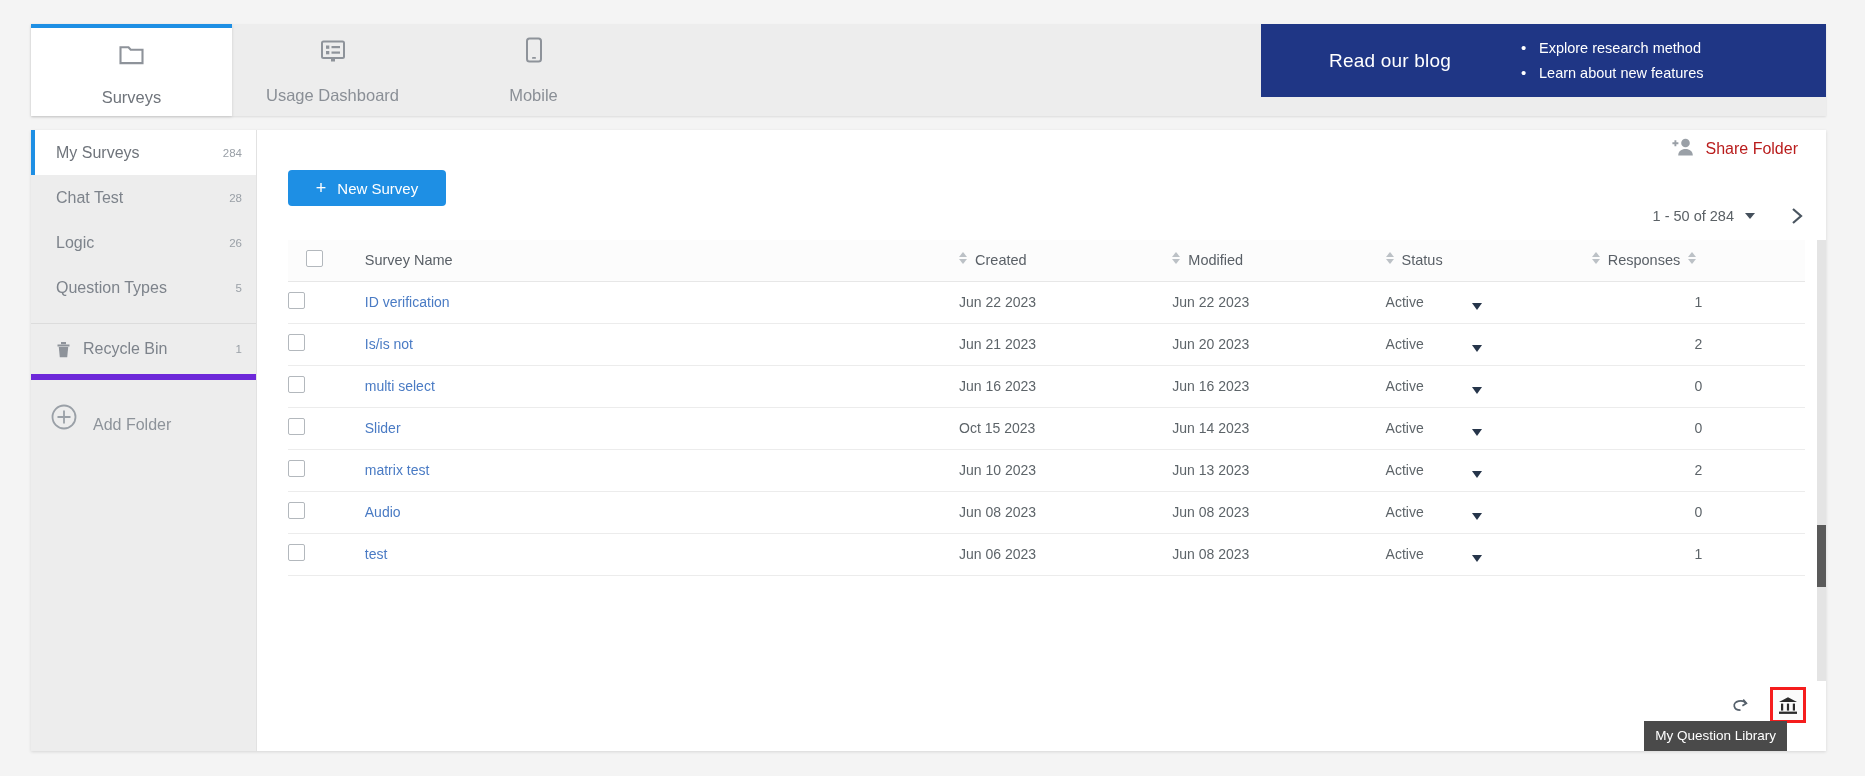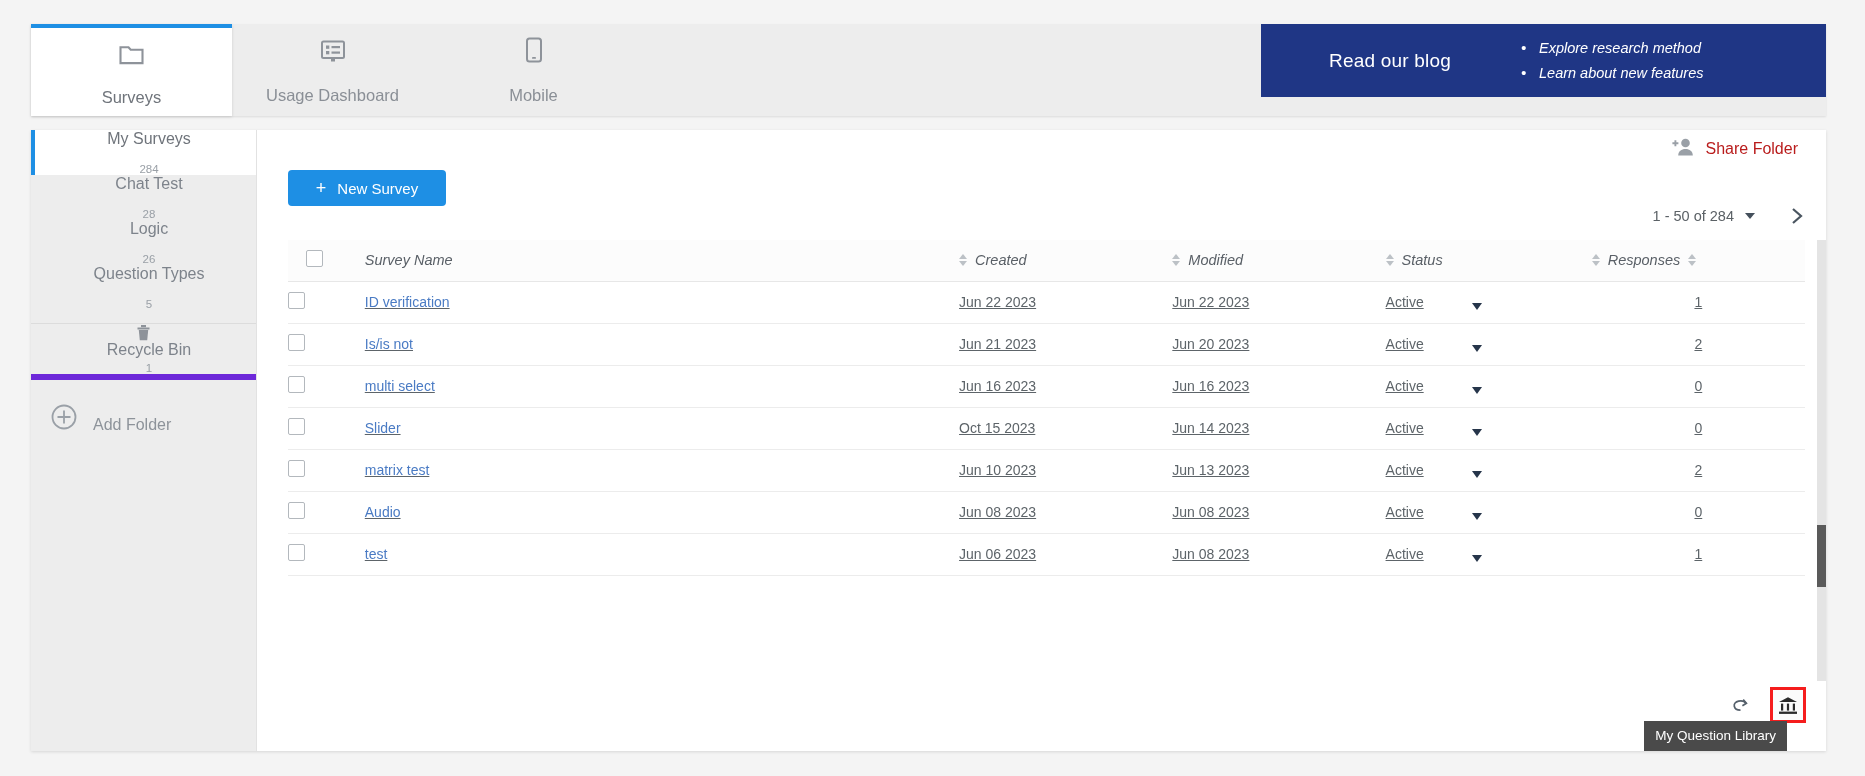--- a/index.html
+++ b/index.html
@@ -44,21 +44,21 @@
   .promo {
     margin-left: auto;
     width: 565px; height: 73px;
     background: #1f3685;
     display: flex; align-items: center;
     color: #ffffff;
   }
   .promo-title {
     font-size: 19px; width: 258px; text-align: center; letter-spacing: .2px;
   }
-  .promo-list { list-style: none; margin: 0; padding: 0; font-style: italic; }
+  .promo-list { list-style: none; margin: 0; padding: 0; }
   .promo-list li {
     font-size: 14.5px; line-height: 25px;
     position: relative; padding-left: 20px;
   }
   .promo-list li::before {
     content: "\2022"; position: absolute; left: 2px; top: -1px; font-size: 15px;
   }
 
   
   .panel {
@@ -72,21 +72,21 @@
   
   .sidebar {
     width: 226px; min-width: 226px; height: 100%;
     background: #ededed;
     border-right: 1px solid #e2e2e2;
   }
   .folder {
     height: 45px; display: flex; align-items: center;
     padding: 0 14px 0 21px;
     font-size: 16px; color: #7d838b;
-    cursor: pointer; border-left: 4px solid transparent; flex-direction: column;
+    cursor: pointer; border-left: 4px solid transparent;
   }
   .folder.active {
     background: #ffffff; border-left: 4px solid #1e8fe4; color: #6f747b;
   }
   .folder .fname { flex: 1; }
   .folder .fcount { font-size: 11.5px; color: #9aa0a7; }
   .sidebar-sep { height: 1px; background: #dcdcdc; margin: 13px 0 0 0; }
   .folder.recycle { height: 50px; }
   .folder.recycle .trash { margin-right: 12px; display: flex; }
   .addfolder {
@@ -141,32 +141,32 @@
     border-bottom: 1px solid #e7e7e7;
     background: #fcfcfc;
     vertical-align: middle;
   }
   th.c-check { width: 54px; padding-left: 18px !important; }
   th.c-name  { width: 418px; }
   th.c-created { width: 150px; }
   th.c-modified { width: 150px; }
   th.c-status { width: 145px; }
   th.c-resp { width: 150px; }
-  .th-inner { display: flex; align-items: center; gap: 8px; cursor: pointer; font-style: italic; }
+  .th-inner { display: flex; align-items: flex-start; gap: 8px; cursor: pointer; }
   .sorter { display: inline-flex; flex-direction: column; gap: 2px; }
   .sorter i {
     display: block; width: 0; height: 0;
     border-left: 4px solid transparent; border-right: 4px solid transparent;
   }
   .sorter i.up   { border-bottom: 5px solid #bcc1c6; }
   .sorter i.down { border-top: 5px solid #bcc1c6; }
 
   table.surveys tbody td {
     height: 42px; font-size: 14px; color: #5d6469;
-    border-bottom: 1px solid #ececec; padding: 0; vertical-align: middle; text-decoration: underline;
+    border-bottom: 1px solid #ececec; padding: 0; vertical-align: middle;
   }
   td.c-check { padding-left: 18px; }
   td.c-name a { color: #4a7bc4; font-size: 14px; text-decoration: none; cursor: pointer; }
   .status-cell { display: flex; align-items: flex-end; }
   .status-cell .st { width: 68px; color: #5d6469; }
   .status-caret {
     width: 0; height: 0; margin-left: 18px; cursor: pointer;
     border-left: 5px solid transparent; border-right: 5px solid transparent;
     border-top: 7px solid #26354a;
   }

